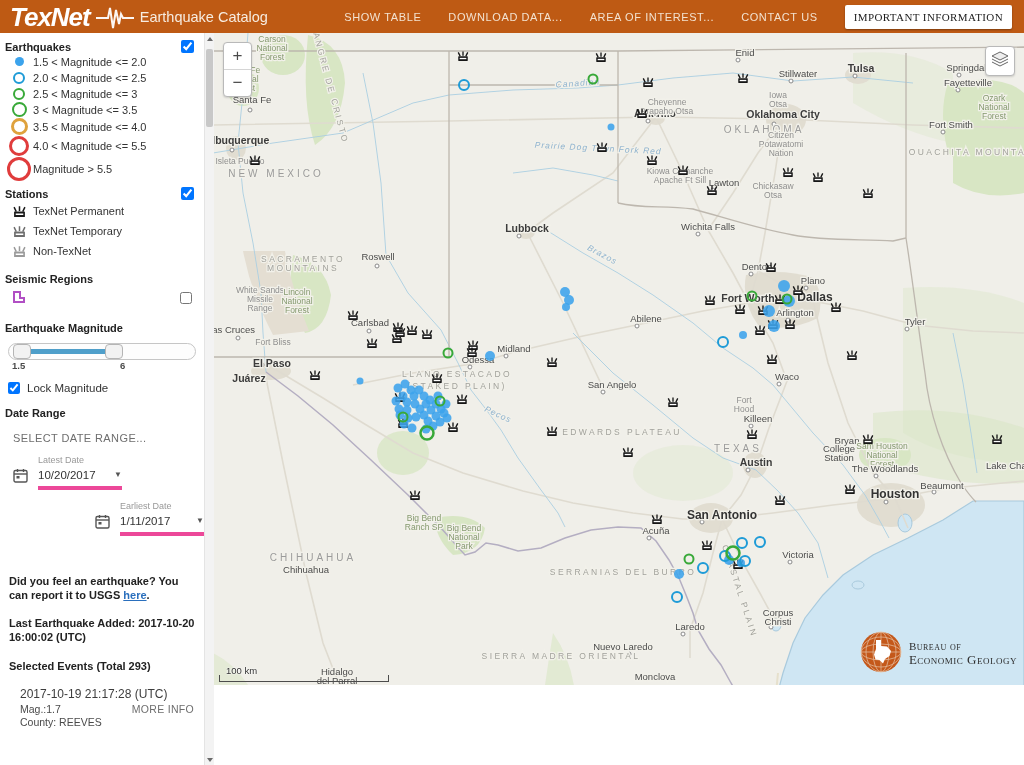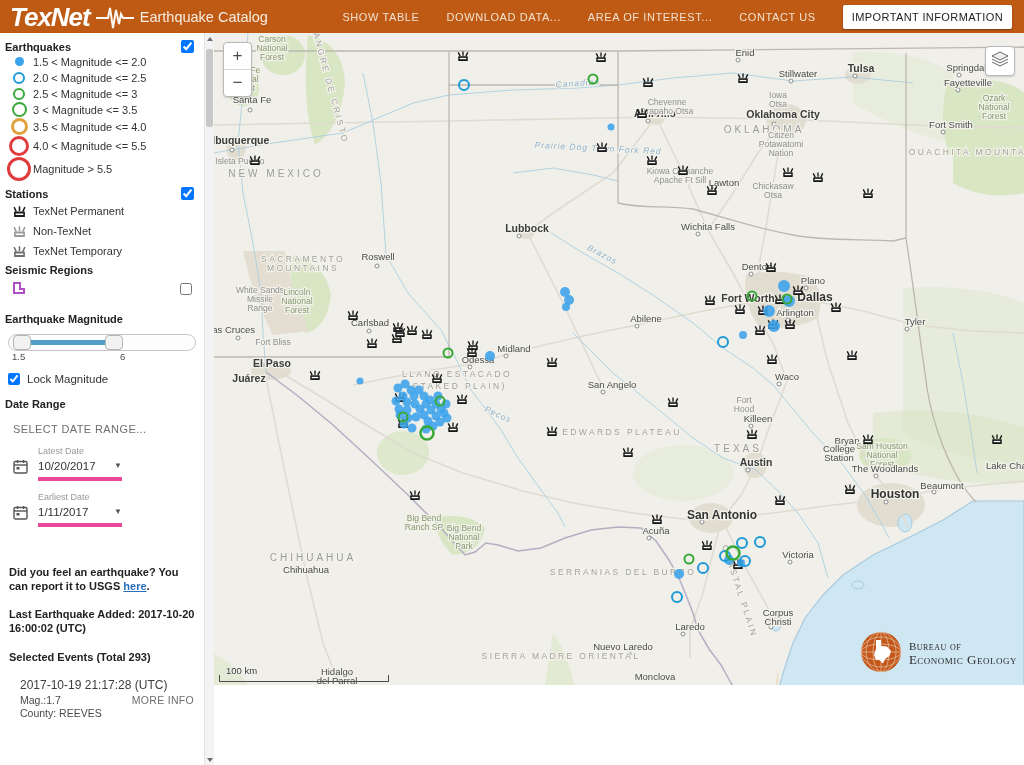--- a/index.html
+++ b/index.html
@@ -9,47 +9,47 @@
   .hdr{position:absolute;top:0;left:0;width:1024px;height:33px;background:#BE5A14;
        display:flex;align-items:center;color:#fff;z-index:30;}
   .brand{display:flex;align-items:center;padding-left:10px;}
   .brand .tn{font-size:26px;font-weight:bold;font-style:italic;letter-spacing:-1px;line-height:1;}
   .brand .wave{margin:0 4px 0 6px;display:flex;align-items:center;}
   .brand .sub{font-size:14.5px;color:#f7ece0;margin-left:2px;}
   .menu{margin-left:auto;display:flex;align-items:center;gap:27px;padding-right:12px;}
   .mitem{font-size:11px;letter-spacing:.6px;color:#f3e2d0;cursor:pointer;white-space:nowrap;}
   .ibtn{background:#fff;color:#1c1c1c;font-size:11px;letter-spacing:.4px;padding:6px 9px;
         border:none;border-radius:2px;box-shadow:0 1px 2px rgba(0,0,0,.35);cursor:pointer;white-space:nowrap;
-        font-family:Liberation Sans, sans-serif;}
+        font-family:Liberation Serif, serif;}
   
   .sb{position:absolute;top:33px;left:0;width:204px;height:732px;background:#fff;overflow:hidden;
       font-size:11px;color:#333;z-index:20;}
   .sbin{padding:7px 0 0 5px;}
   .sechead{display:flex;justify-content:space-between;align-items:center;padding-right:10px;
            font-weight:bold;font-size:11px;color:#222;}
   .sechead input{width:13px;height:13px;margin:0;}
   .lgrow{display:flex;align-items:center;margin:1px 0;min-height:15px;}
   .lgiccol{width:28px;display:flex;justify-content:center;align-items:center;flex:0 0 auto;}
   .lgic{border-radius:50%;box-sizing:border-box;flex:0 0 auto;}
   .lglb{font-size:11px;color:#333;}
   .strow{display:flex;align-items:center;height:18px;margin:2px 0;}
   .seisrow{display:flex;justify-content:space-between;align-items:center;padding:3px 12px 0 6px;height:20px;}
   .seisrow input{width:12px;height:12px;margin:0;}
   .eqmaghead{margin-top:14px;font-weight:bold;}
   .slider{position:relative;margin:9px 8px 0 3px;height:15px;border:1px solid #c6c6c6;border-radius:9px;background:#fdfdfd;}
   .strack{position:absolute;top:5px;height:5px;background:#4f9fca;border-radius:2px;}
   .shandle{position:absolute;top:0px;width:16px;height:13px;background:#f2f2f2;border:1px solid #b5b5b5;border-radius:4px;cursor:pointer;}
-  .snums{position:relative;height:11px;margin-left:3px;font-size:9.5px;color:#4a4a4a;}
+  .snums{position:relative;height:11px;margin-left:3px;font-size:9.5px;color:#4a4a4a;font-weight:bold;}
   .snums .n1{position:absolute;left:4px;top:0;} .snums .n2{position:absolute;left:112px;top:0;}
   .lockrow{display:flex;align-items:center;gap:7px;margin:11px 0 0 3px;font-size:11.5px;}
   .lockrow input{width:12px;height:12px;margin:0;}
   .drhead{margin-top:13px;font-weight:bold;}
   .selrange{margin:13px 0 0 8px;color:#6e6e6e;font-size:11px;letter-spacing:.4px;cursor:pointer;}
   .dategrp{display:flex;margin-top:11px;}
-  .dategrp.second{}
+  .dategrp.second{justify-content:flex-end;}
   .calcol{width:33px;padding-left:8px;padding-top:13px;box-sizing:border-box;flex:0 0 auto;}
   .dlabel{font-size:9px;color:#999;}
   .dval{display:flex;align-items:center;width:84px;border-bottom:4px solid #ec4899;padding:4px 0 5px;}
   .dtext{font-size:11.5px;color:#333;flex:1;}
   .caret{font-size:8px;color:#555;line-height:1;}
   .para{margin:38px 6px 0 4px;font-weight:bold;font-size:11px;line-height:1.3;color:#222;}
   .para a{color:#2a6fbd;}
   .lastadd{margin:13px 6px 0 4px;font-weight:bold;font-size:11px;line-height:1.3;color:#222;}
   .selhead{margin:16px 0 0 4px;font-weight:bold;font-size:11px;color:#222;}
   .event{margin:15px 10px 0 15px;}
@@ -174,40 +174,40 @@
                 <path d="M-3,-3 L-5,-7 M0,-3.5 L0,-8 M3,-3 L5,-7" stroke="#1a1a1a" stroke-width="1.4" fill="none"></path>
                 <rect x="-5" y="-3" width="10" height="5" rx="0.5" fill="#1a1a1a"></rect>
                 <rect x="-3.5" y="-1.2" width="7" height="1.4" fill="#fff"></rect>
               </svg>
             </span>
             <span class="lglb">TexNet Permanent</span>
           </div>
           <div class="strow">
             <span class="lgiccol">
               <svg width="13" height="12" viewBox="-6 -9 12 11">
+                <path d="M-3,-3 L-5,-7 M0,-3.5 L0,-8 M3,-3 L5,-7" stroke="#6e6e6e" stroke-width="1.4" fill="none"></path>
+                <rect x="-5" y="-3" width="10" height="5" rx="0.5" fill="#6e6e6e"></rect>
+                <rect x="-3.5" y="-1.2" width="7" height="1.4" fill="#fff"></rect>
+              </svg>
+            </span>
+            <span class="lglb">TexNet Temporary</span>
+          </div>
+          <div class="strow">
+            <span class="lgiccol">
+              <svg width="13" height="12" viewBox="-6 -9 12 11">
                 <path d="M-3,-3 L-5,-7 M0,-3.5 L0,-8 M3,-3 L5,-7" stroke="#9a9a9a" stroke-width="1.4" fill="none"></path>
                 <rect x="-5" y="-3" width="10" height="5" rx="0.5" fill="#9a9a9a"></rect>
                 <rect x="-3.5" y="-1.2" width="7" height="1.4" fill="#fff"></rect>
               </svg>
             </span>
             <span class="lglb">Non-TexNet</span>
           </div>
-          <div class="strow">
-            <span class="lgiccol">
-              <svg width="13" height="12" viewBox="-6 -9 12 11">
-                <path d="M-3,-3 L-5,-7 M0,-3.5 L0,-8 M3,-3 L5,-7" stroke="#6e6e6e" stroke-width="1.4" fill="none"></path>
-                <rect x="-5" y="-3" width="10" height="5" rx="0.5" fill="#6e6e6e"></rect>
-                <rect x="-3.5" y="-1.2" width="7" height="1.4" fill="#fff"></rect>
-              </svg>
-            </span>
-            <span class="lglb">TexNet Temporary</span>
-          </div>
         </div>
 
-      <div class="sechead" style="margin-top:4px;padding-right:10px;">
+      <div class="sechead" style="margin-top:13px;padding-right:10px;">
         <span>Seismic Regions</span>
       </div>
       <div class="seisrow">
         <span>
           <svg width="16" height="16" viewBox="0 0 16 16">
             <path d="M3,3 L3,13 L13,13 L13,9 L9,9 L9,3 Z" fill="none" stroke="#b14fc4" stroke-width="2"></path>
           </svg>
         </span>
         <input type="checkbox" style="">
       </div>

